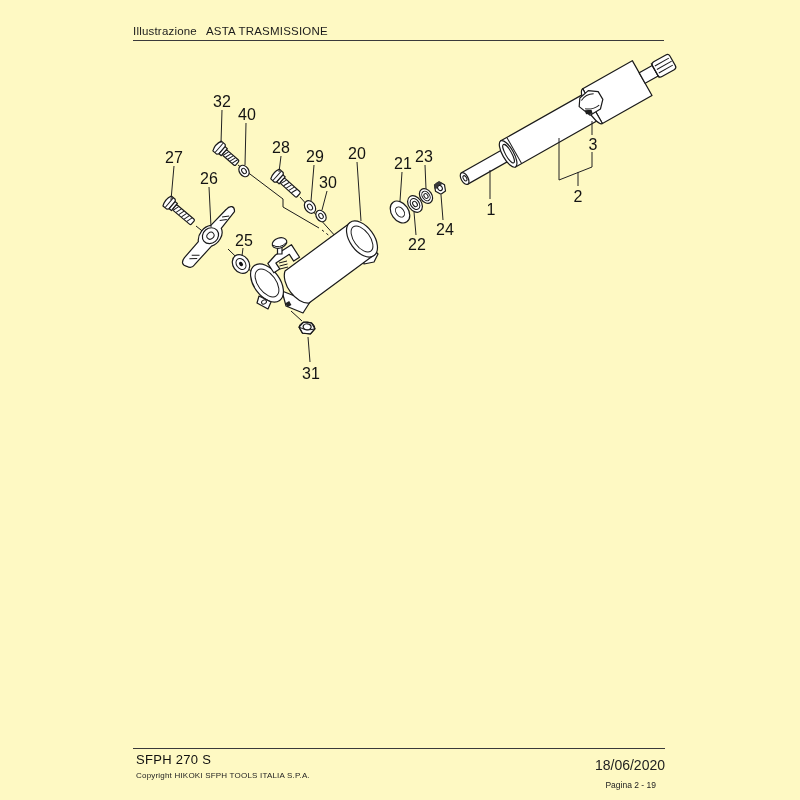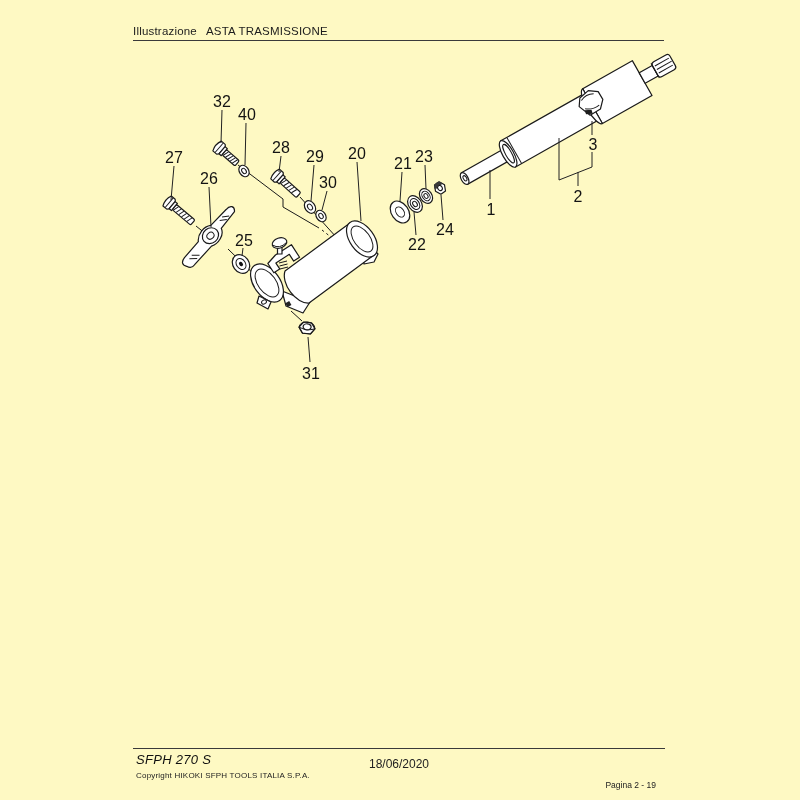--- a/index.html
+++ b/index.html
@@ -8,23 +8,23 @@
     font-family:"Liberation Sans", sans-serif;overflow:hidden;color:#1a1a1a;
   }
   .hdr{
     position:absolute;left:133px;top:25px;font-size:11.5px;color:#1c1c1c;
     letter-spacing:.2px;white-space:nowrap;
   }
   .hdr .gap{display:inline-block;width:9px;}
   .rule{position:absolute;height:1.2px;background:#3a3a3a;}
   .rule.top{left:133px;top:40px;width:531px;}
   .rule.bottom{left:133px;top:748px;width:532px;}
-  .ftr-model{position:absolute;left:136px;top:752px;font-size:13px;color:#101010;letter-spacing:.3px;font-style:italic;}
+  .ftr-model{position:absolute;left:136px;top:752px;font-size:13px;color:#101010;letter-spacing:.3px;}
   .ftr-copy{position:absolute;left:136px;top:771px;font-size:8px;color:#222;letter-spacing:.2px;}
-  .ftr-date{position:absolute;left:133px;top:757px;width:532px;text-align:center;font-size:12px;color:#222;}
+  .ftr-date{position:absolute;left:133px;top:757px;width:532px;text-align:right;font-size:14px;color:#222;}
   .ftr-page{position:absolute;right:144px;top:780px;font-size:8.5px;color:#222;}
   svg.diagram{position:absolute;left:0;top:0;}
   svg .part{fill:#fff;stroke:#1a1a1a;stroke-width:1.2;stroke-linejoin:round;stroke-linecap:round;}
   svg .thin{fill:none;stroke:#1a1a1a;stroke-width:1;}
   svg .leader{fill:none;stroke:#222;stroke-width:1;}
   svg text.callout{
     font-family:"Liberation Sans", sans-serif;font-size:16px;fill:#131313;
     text-anchor:middle;
   }
 </style>

